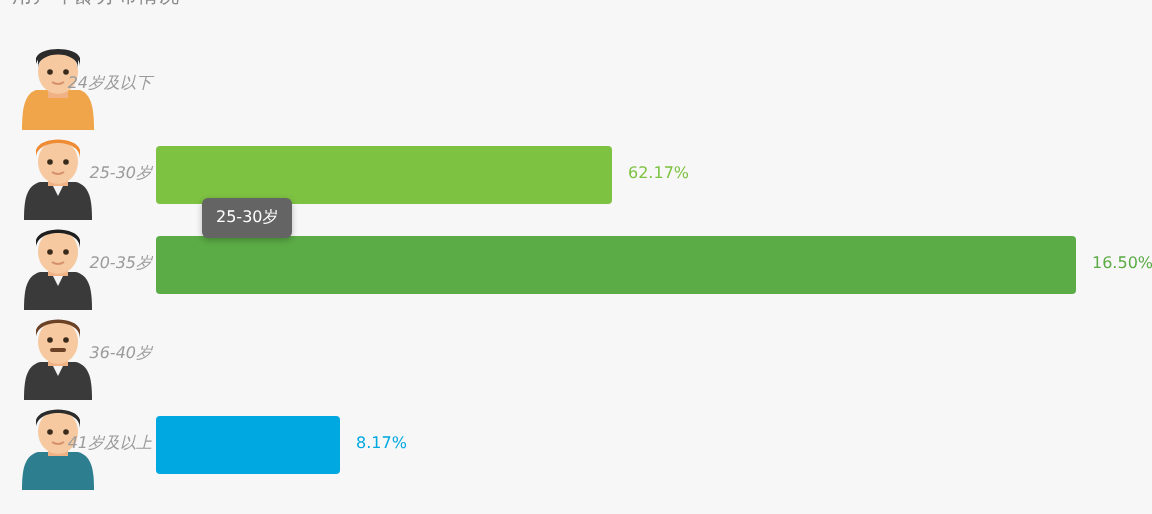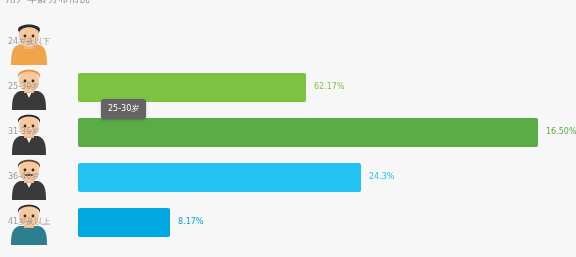--- a/index.html
+++ b/index.html
@@ -49,27 +49,29 @@
     left: 8px;
     top: 1px;
     width: 42px;
     height: 44px;
   }
   .avatar svg { display: block; width: 42px; height: 44px; }
 
   
   .cat-label {
     position: absolute;
-    left: 8px;
+    left: 22px;
     top: 17px;
     width: 54px;
+    text-align: right;
     font-size: 8px;
     color: #9b9b9b;
     white-space: nowrap;
     line-height: 10px;
+    font-style: italic;
   }
 
   
   .bar-wrap {
     position: absolute;
     left: 78px;
     top: 8px;
     height: 29px;
     right: 0;
   }
@@ -154,45 +156,41 @@
         <path d="M12 25 C5 27 4 34 4 44 L38 44 C38 34 37 27 30 25 Z" fill="#3a3a3a"></path>
         <path d="M17 24 L21 32 L25 24 L23 23 L21 27 L19 23 Z" fill="#f2f2f2"></path>
         <rect x="16" y="20" width="10" height="7" fill="#f0b184"></rect>
         <ellipse cx="21" cy="15" rx="10" ry="11" fill="#f6c9a0"></ellipse>
         <path d="M10 13 C10 3 32 3 32 13 L32 9 C30 2 12 2 10 9 Z" fill="#1f1f1f"></path>
         <circle cx="17" cy="15" r="1.4" fill="#3a2a1a"></circle>
         <circle cx="25" cy="15" r="1.4" fill="#3a2a1a"></circle>
         <path d="M18 20 Q21 22 24 20" stroke="#d4906a" stroke-width="1" fill="none"></path>
       </svg>
     </div>
-    <div class="cat-label">31-35岁</div>
+    <div class="cat-label">20-35岁</div>
     <div class="bar-wrap">
       <div class="bar" style="width:460px;background:#5bab46;"></div>
       <div class="bar-value" style="left:468px;color:#5bab46;">16.50%</div>
     </div>
   </div>
 
   <div class="row" style="top:155px;">
     <div class="avatar">
       <svg viewBox="0 0 42 44">
         <path d="M12 25 C5 27 4 34 4 44 L38 44 C38 34 37 27 30 25 Z" fill="#3a3a3a"></path>
         <path d="M17 24 L21 32 L25 24 L23 23 L21 27 L19 23 Z" fill="#f2f2f2"></path>
         <rect x="16" y="20" width="10" height="7" fill="#f0b184"></rect>
         <ellipse cx="21" cy="15" rx="10" ry="11" fill="#f6c9a0"></ellipse>
         <path d="M10 13 C10 3 32 3 32 13 L32 9 C30 2 12 2 10 9 Z" fill="#6b4226"></path>
         <circle cx="17" cy="14" r="1.4" fill="#3a2a1a"></circle>
         <circle cx="25" cy="14" r="1.4" fill="#3a2a1a"></circle>
         <rect x="17" y="18" width="8" height="2" rx="1" fill="#6b4226"></rect>
       </svg>
     </div>
     <div class="cat-label">36-40岁</div>
-    <div class="bar-wrap">
-      <div class="bar" style="width:283px;background:#22c3f2;"></div>
-      <div class="bar-value" style="left:291px;color:#22c3f2;">24.3%</div>
-    </div>
   </div>
 
   <div class="row" style="top:200px;">
     <div class="avatar">
       <svg viewBox="0 0 42 44">
         <path d="M11 25 C4 27 3 34 3 44 L39 44 C39 34 38 27 31 25 Z" fill="#2d7f8f"></path>
         <rect x="16" y="20" width="10" height="7" fill="#f0b184"></rect>
         <ellipse cx="21" cy="15" rx="10" ry="11" fill="#f6c9a0"></ellipse>
         <path d="M10 13 C10 3 32 3 32 13 L32 9 C30 2 12 2 10 9 Z" fill="#2b2b2b"></path>
         <circle cx="17" cy="15" r="1.4" fill="#3a2a1a"></circle>

